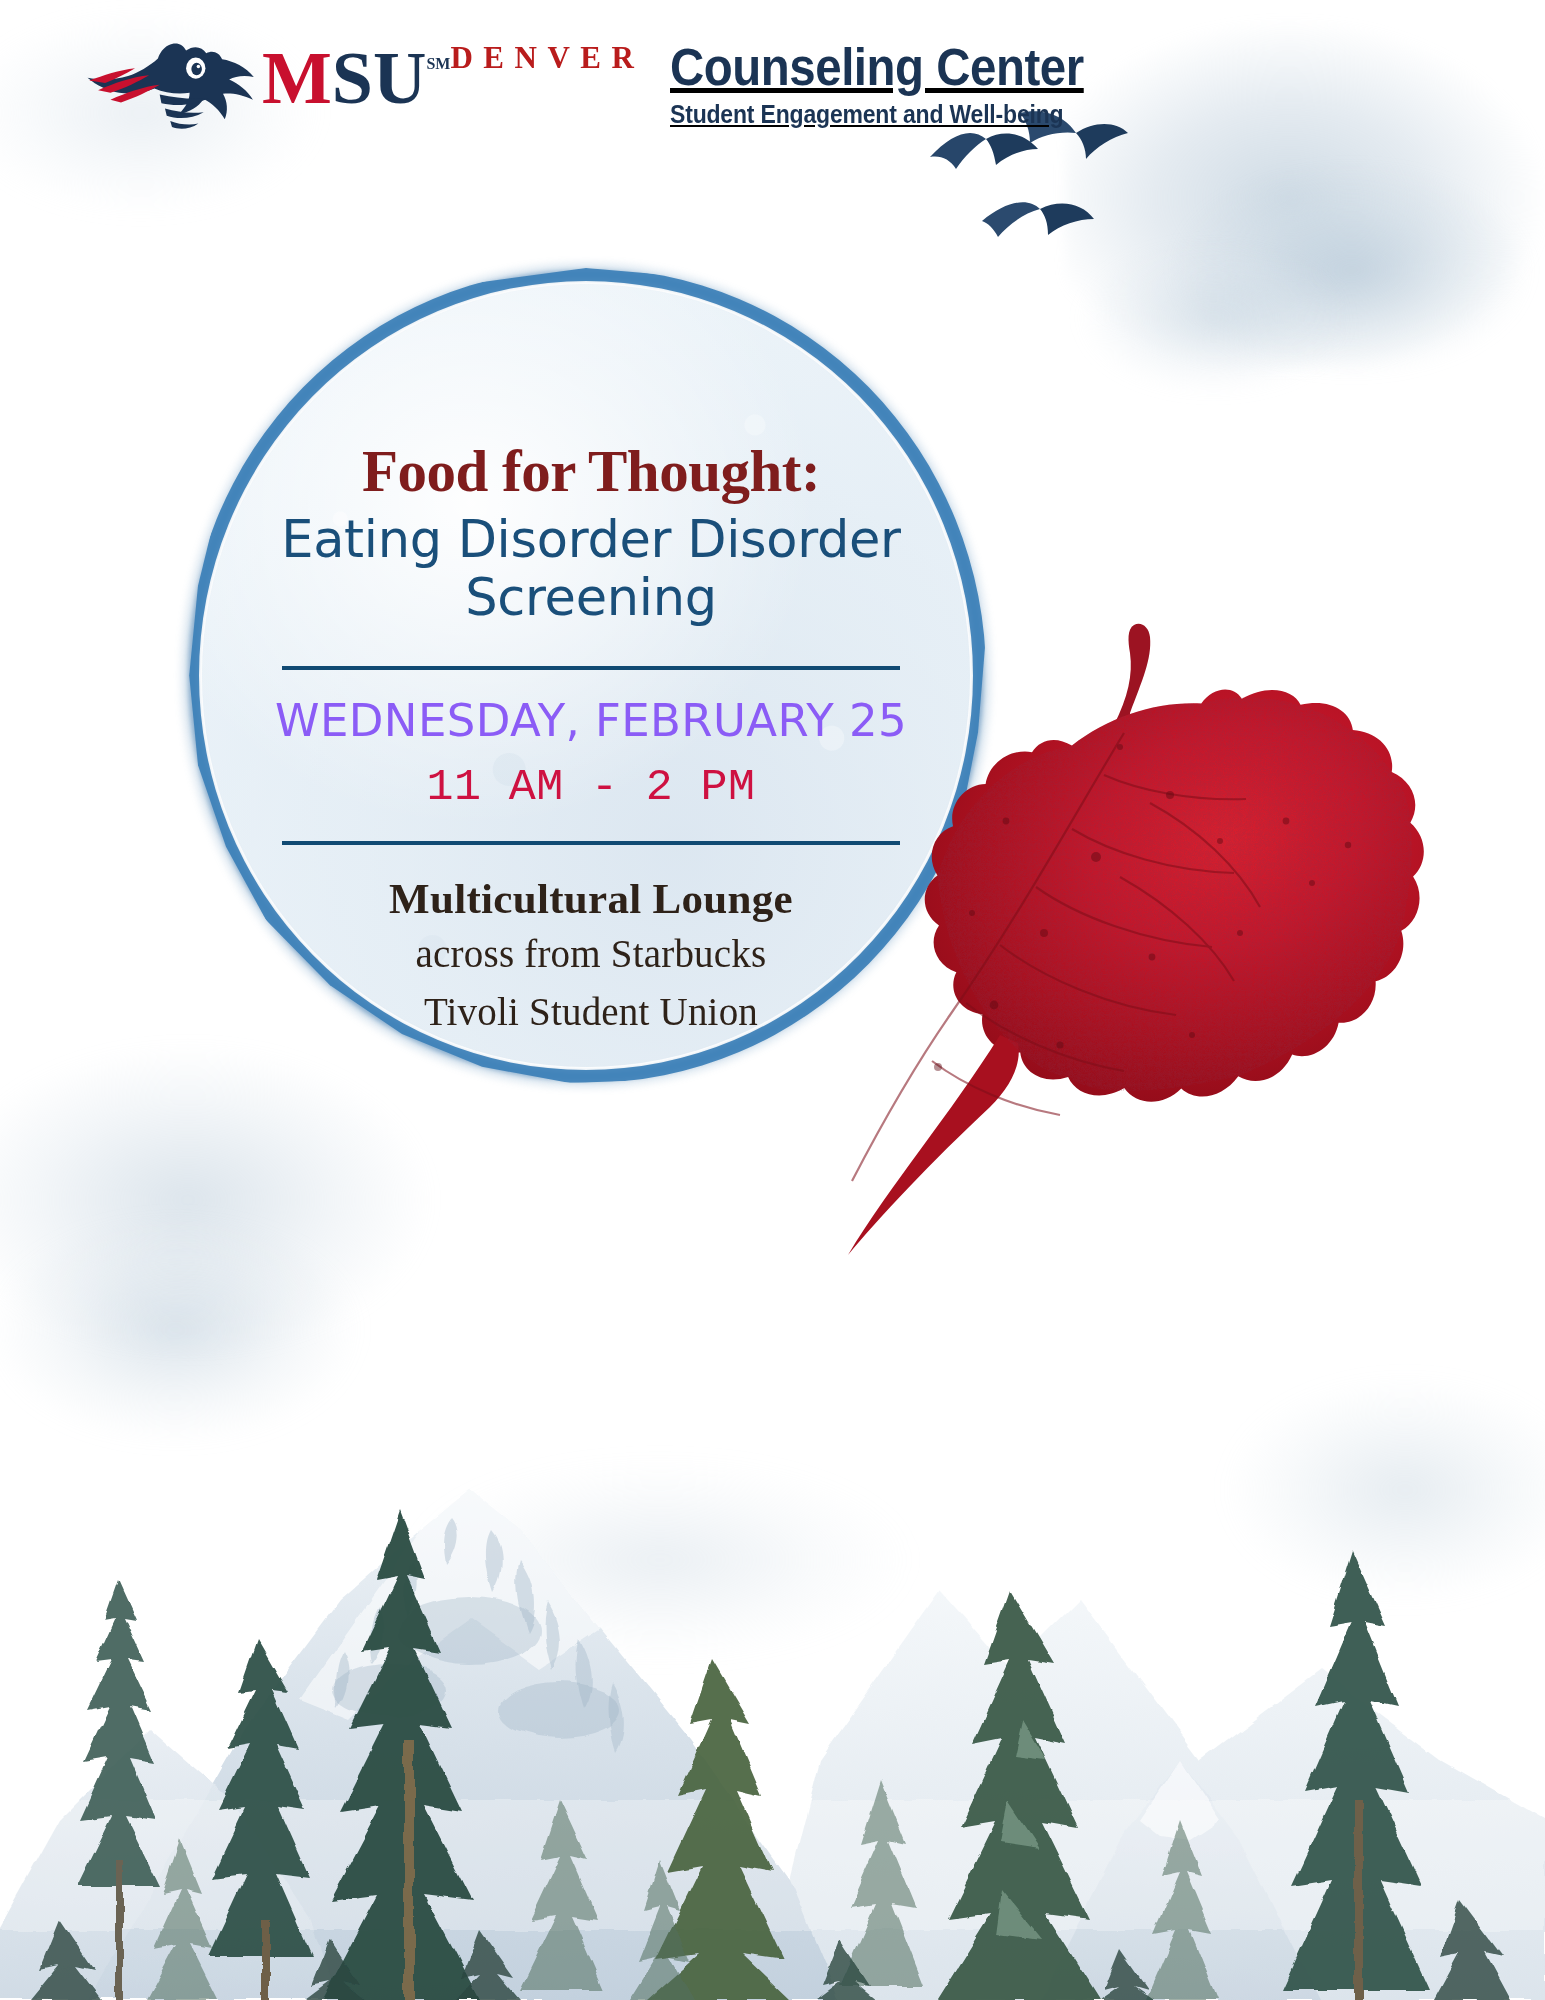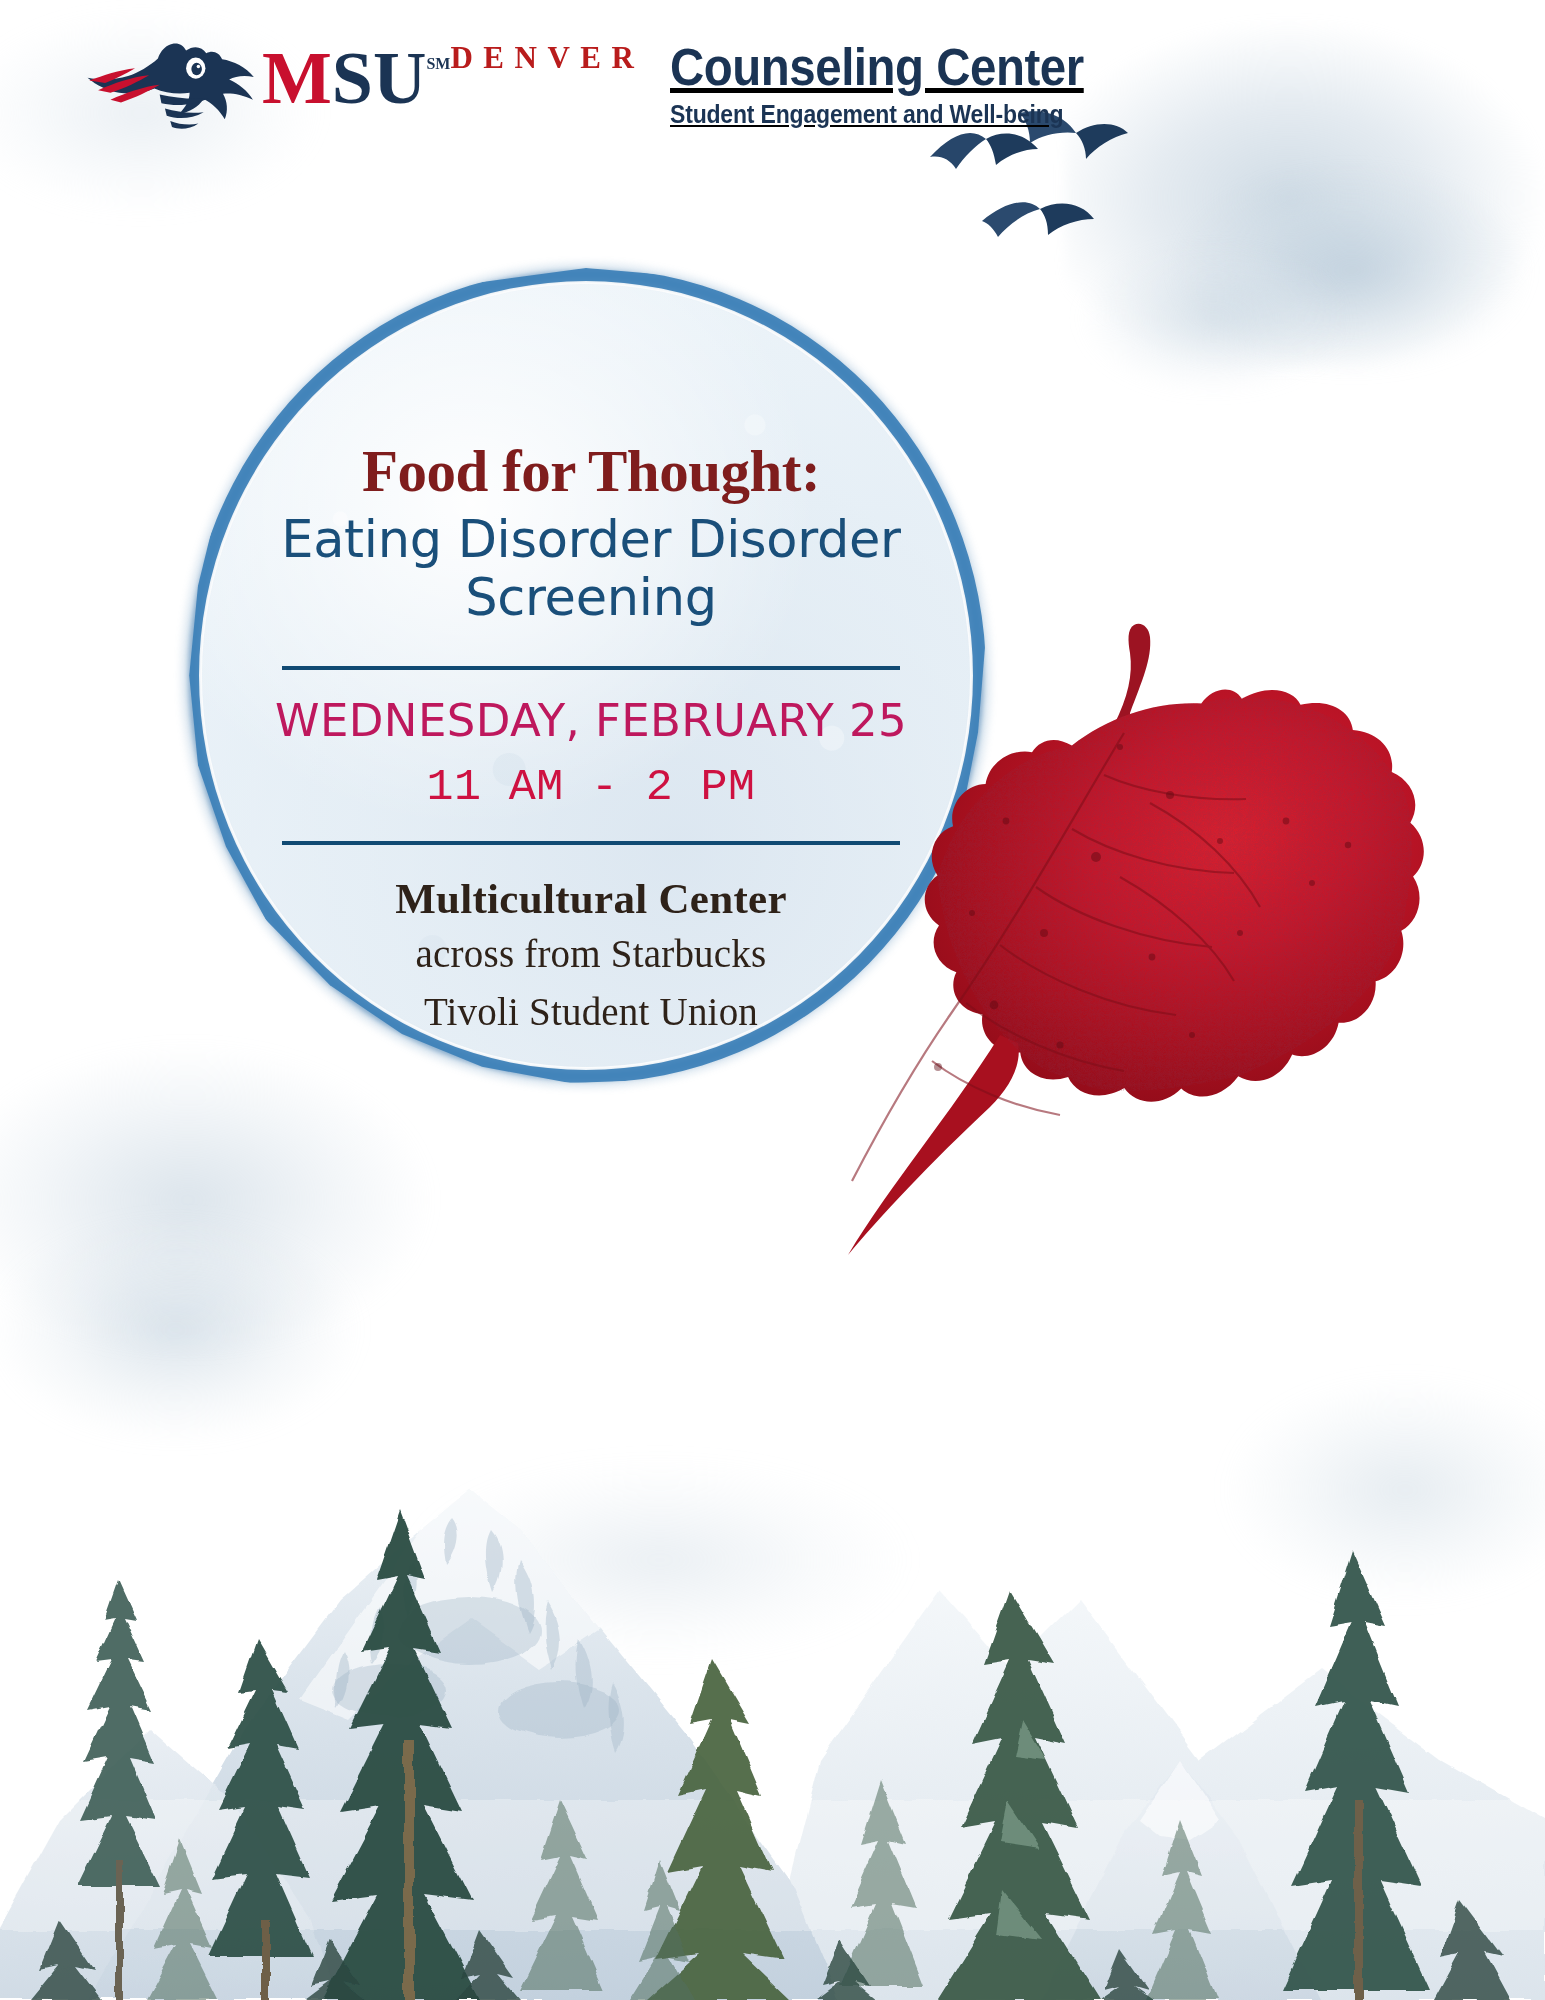--- a/index.html
+++ b/index.html
@@ -233,21 +233,21 @@
   }
   .rule {
     height: 4px;
     background: #104a73;
     margin: 0 auto;
     width: 618px;
   }
   .rule-top { margin-top: 39px; }
   .rule-bottom { margin-top: 24px; }
   .date-line {
-    color: #be185d;
+    color: #8b5cf6;
     font-family: "DejaVu Sans", sans-serif;
     font-weight: 400;
     font-size: 45px;
     letter-spacing: 0.4px;
     line-height: 1.28;
     margin-top: 22px;
   }
   .time-line {
     color: #ce1141;
     font-family: Liberation Mono, monospace;
@@ -381,21 +381,21 @@
   <div class="circle-content">
     <div class="title-main">Food for Thought:</div>
     <div class="title-sub">
       <div>Eating Disorder Disorder</div>
       <div>Screening</div>
     </div>
     <div class="rule rule-top"></div>
     <div class="date-line">WEDNESDAY, FEBRUARY 25</div>
     <div class="time-line">11 AM - 2 PM</div>
     <div class="rule rule-bottom"></div>
-    <div class="venue-name">Multicultural Center</div>
+    <div class="venue-name">Multicultural Lounge</div>
     <div class="venue-line">across from Starbucks</div>
     <div class="venue-line">Tivoli Student Union</div>
   </div>
 
   <div class="leaf">
     <svg viewBox="0 0 740 690">
       <defs>
         <radialGradient id="leafGrad" cx="62%" cy="38%" r="72%">
           <stop offset="0%" stop-color="#d91f2e"></stop>
           <stop offset="38%" stop-color="#c4162a"></stop>

